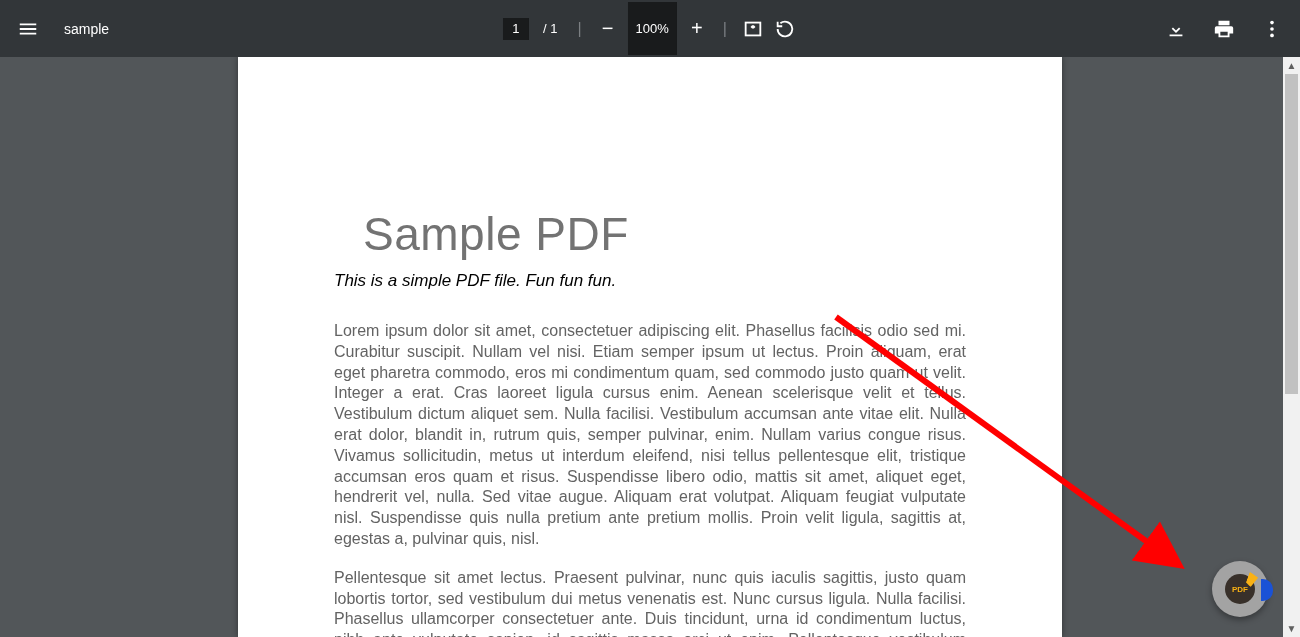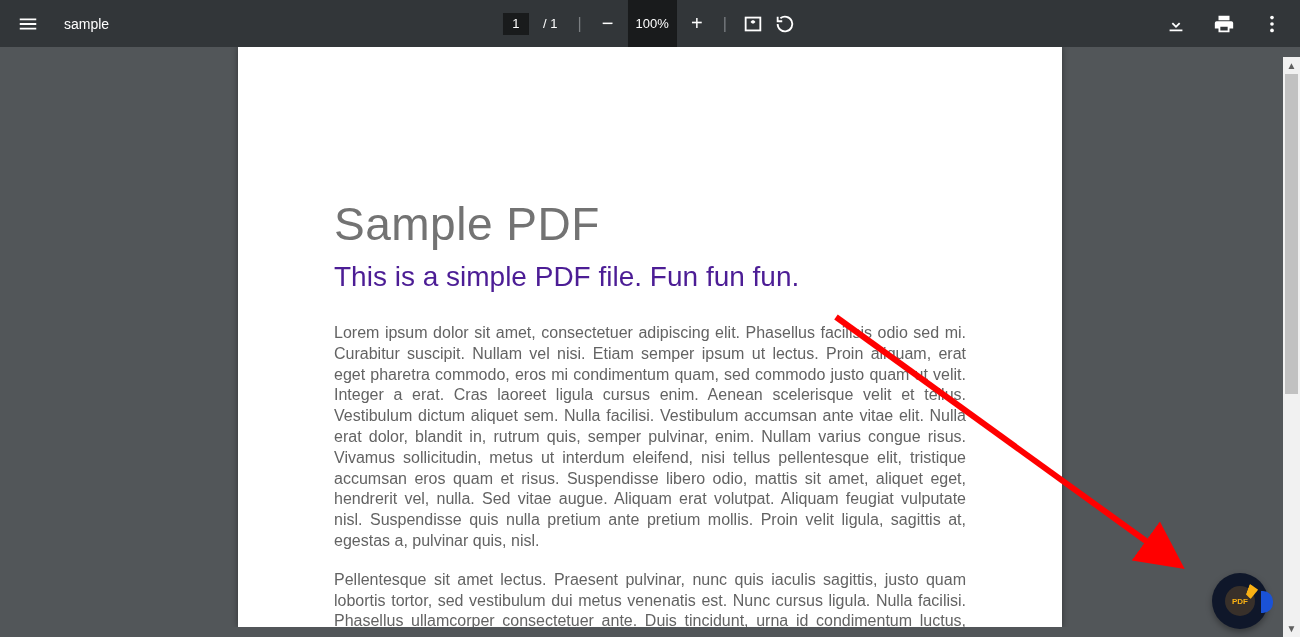--- a/index.html
+++ b/index.html
@@ -5,21 +5,21 @@
     * { margin: 0; padding: 0; box-sizing: border-box; }
     body {
       font-family: Arial, Helvetica, sans-serif;
       background: #525659;
       width: 1300px;
       height: 637px;
       overflow: hidden;
       position: relative;
     }
     .toolbar {
-      height: 47px;
+      height: 57px;
       background: #323639;
       display: flex;
       align-items: center;
       padding: 0 16px;
       color: #fff;
       position: relative;
     }
     .toolbar-left { display: flex; align-items: center; gap: 24px; flex: 1; }
     .toolbar-center {
       position: absolute; left: 50%; transform: translateX(-50%);
@@ -49,24 +49,24 @@
       display: flex; justify-content: center;
     }
     .page {
       width: 824px; background: #fff; margin-top: 0;
       padding: 150px 96px 40px 96px;
       box-shadow: 0 0 6px rgba(0,0,0,0.4);
       color: #6b6b6b;
       min-height: 100%;
     }
     .doc-title {
-      font-size: 46px; font-weight: 300; letter-spacing: 0.5px; color: #737373; margin-bottom: 10px;
+      font-size: 46px; font-weight: 300; letter-spacing: 0.5px; color: #737373; margin-bottom: 10px; margin-left: 29px;
     }
     .doc-subtitle {
-      font-size: 28px; color: #4c1d95; margin-bottom: 30px;
+      font-size: 17px; font-style: italic; color: #000000; margin-bottom: 30px;
     }
     .doc-body {
       font-size: 16px; line-height: 1.3; color: #636363; text-align: justify;
     }
     .doc-body p { margin-bottom: 18px; }
     .scrollbar {
       position: absolute; top: 57px; right: 0; width: 17px;
       height: calc(100% - 57px); background: #f1f1f1;
     }
     .scroll-thumb {
@@ -78,23 +78,23 @@
       display: flex; align-items: center; justify-content: center;
       font-size: 10px; color: #606060;
     }
     .scroll-arrow-up { top: 0; }
     .scroll-arrow-down { bottom: 0; }
     .arrow-svg {
       position: absolute; top: 0; left: 0; pointer-events: none;
       width: 1300px; height: 637px;
     }
     .fab {
-      position: absolute; bottom: 8px; right: 32px;
+      position: absolute; bottom: 20px; right: 32px;
       width: 56px; height: 56px; border-radius: 50%;
-      background: #0f172a; display: flex; align-items: center;
+      background: #a3a3a3; display: flex; align-items: center;
       justify-content: center; box-shadow: 0 3px 6px rgba(0,0,0,0.35);
       cursor: pointer;
     }
     .fab-inner {
       width: 30px; height: 30px; background: #38302a; border-radius: 50%;
       display: flex; align-items: center; justify-content: center;
       color: #f9b114; font-size: 8px; font-weight: bold;
       position: relative;
     }
     .fab-inner::after {

